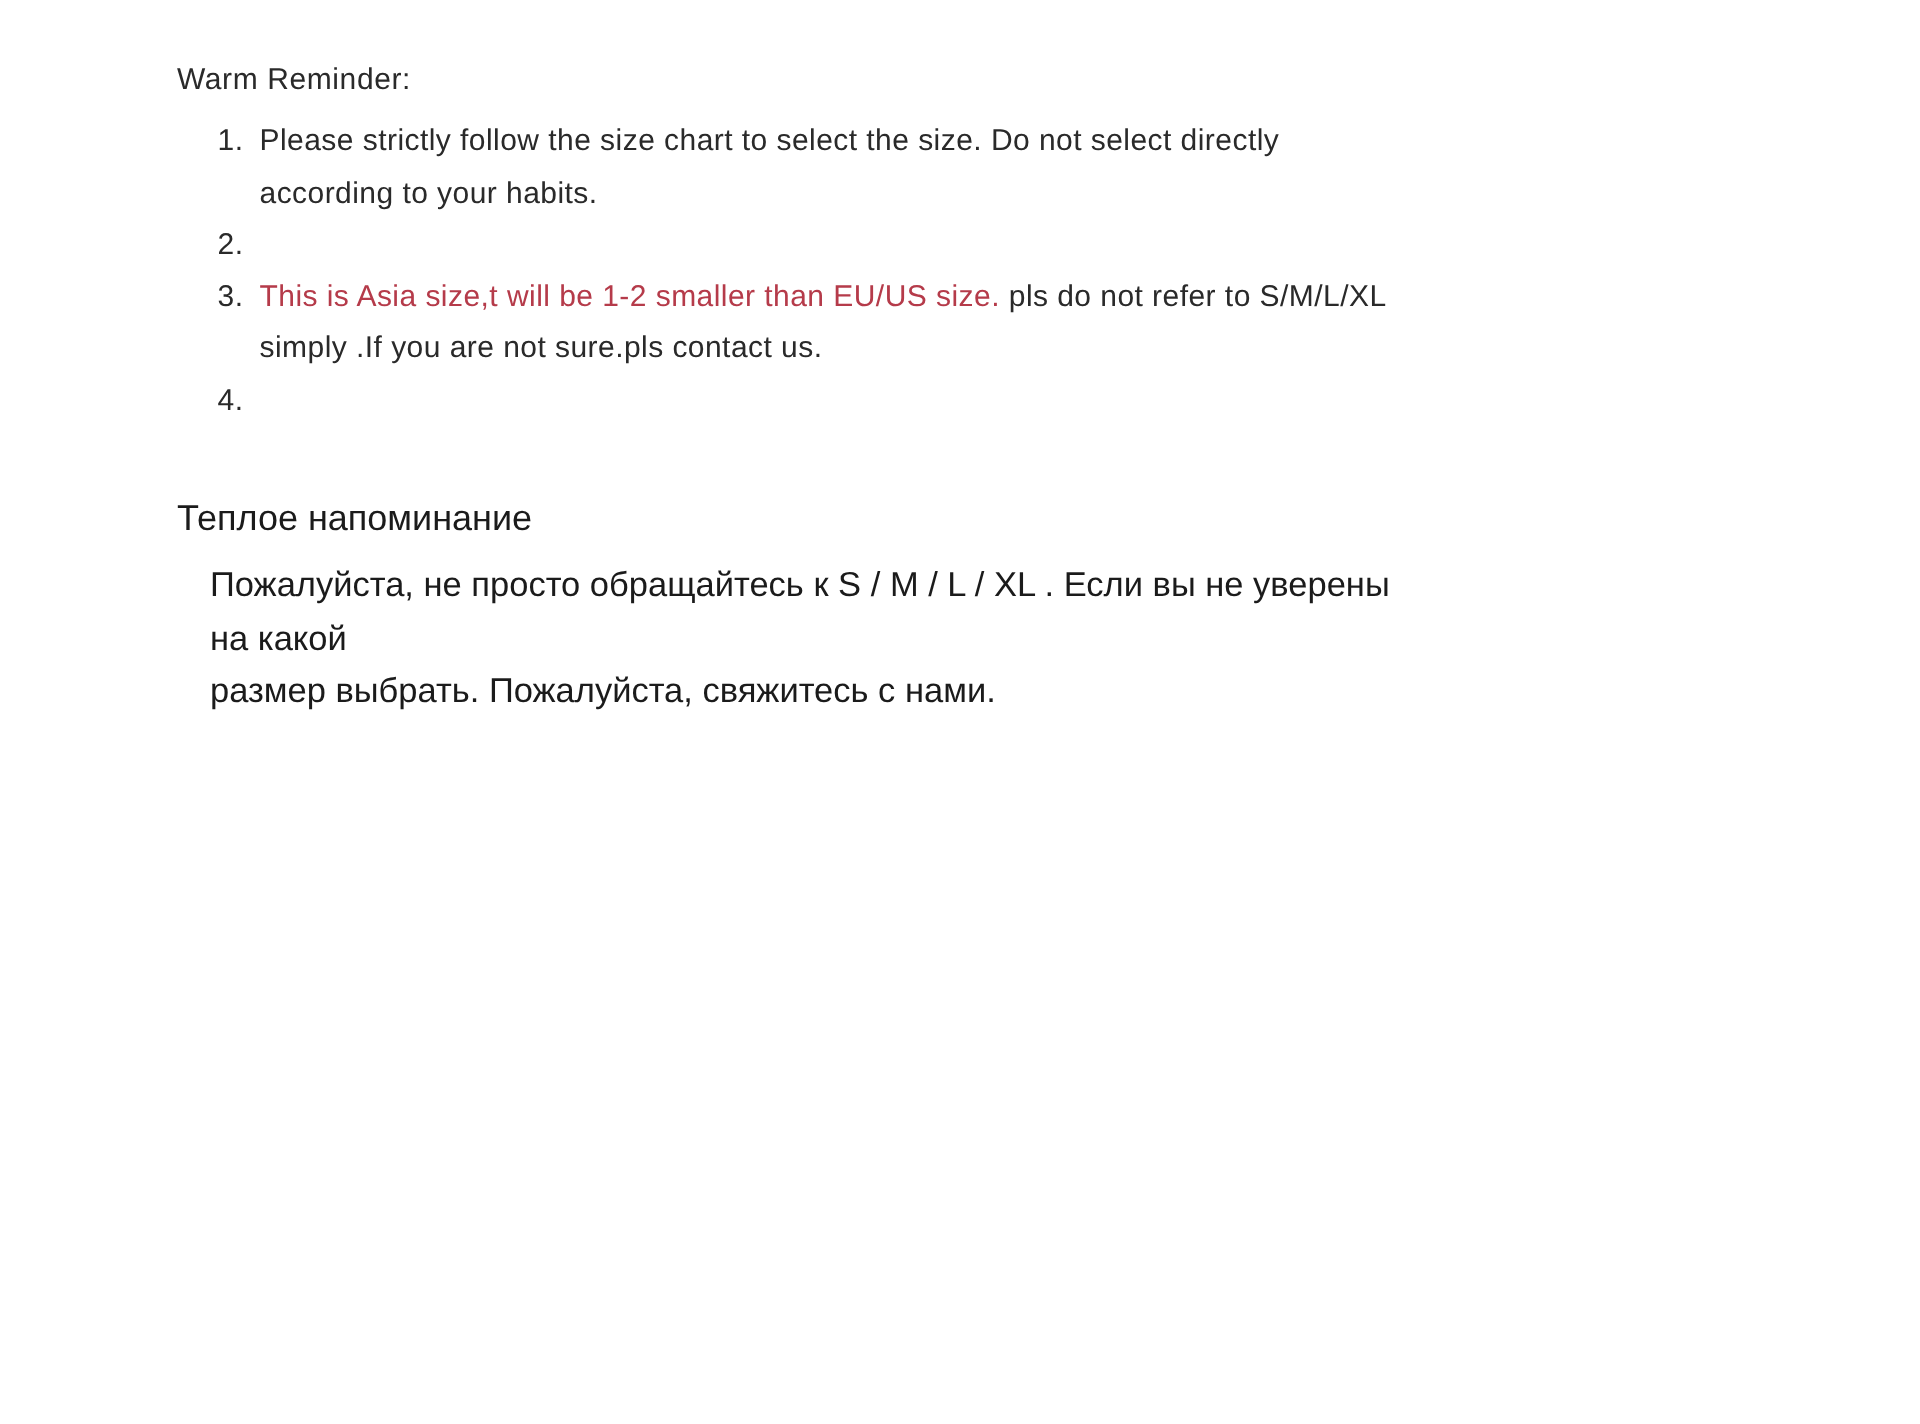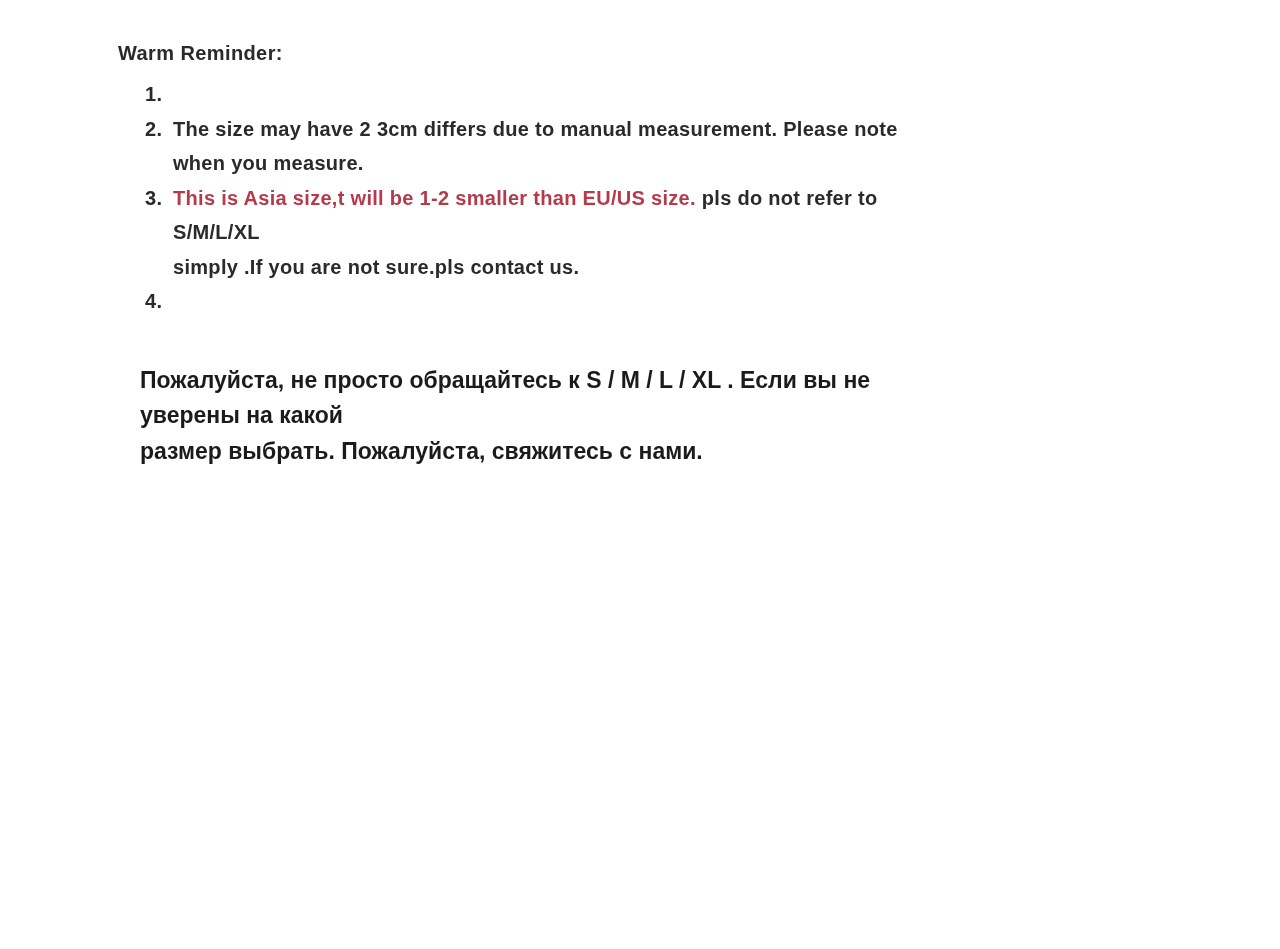--- a/index.html
+++ b/index.html
@@ -11,21 +11,20 @@
     width: 1280px;
     height: 949px;
     font-family: "Liberation Sans", sans-serif;
     color: var(--text-color, #222222);
     overflow: hidden;
   }
   .content {
     box-sizing: border-box;
     padding: 36px 99px 0 118px;
     width: 1040px;
-    font-weight: bold;
   }
 
   
   .en-title {
     font-size: 20px;
     line-height: 34px;
     letter-spacing: 0.4px;
     color: #2a2a2a;
   }
   .en-list {
@@ -79,42 +78,43 @@
 <body style="background: rgb(255, 255, 255);">
 
 <div class="content">
 
   <div class="en-section">
     <div class="en-title">Warm Reminder:</div>
     <div class="en-list">
 
       <div class="en-item">
         <span class="en-num">1.</span>
+        <span class="en-text">Please strictly follow the size chart to select the size. Do not select directly
+according to your habits.</span>
       </div>
 
       <div class="en-item">
         <span class="en-num">2.</span>
-        <span class="en-text">The size may have 2 3cm differs due to manual measurement. Please note
-when you measure.</span>
       </div>
 
       <div class="en-item">
         <span class="en-num">3.</span>
         <span class="en-text"><span class="red">This is Asia size,t will be 1-2 smaller than EU/US size.</span><span> pls do not refer to S/M/L/XL
 simply .If you are not sure.pls contact us.</span></span>
       </div>
 
       <div class="en-item">
         <span class="en-num">4.</span>
       </div>
 
     </div>
   </div>
 
   <div class="ru-section">
+    <div class="ru-title">Теплое напоминание</div>
     <div class="ru-paragraphs">
 
 
 
       <p class="ru-para"><span>Пожалуйста, не просто обращайтесь к S / M / L / XL . Если вы не уверены на какой
 размер выбрать. Пожалуйста, свяжитесь с нами.</span></p>
 
 
     </div>
   </div>

